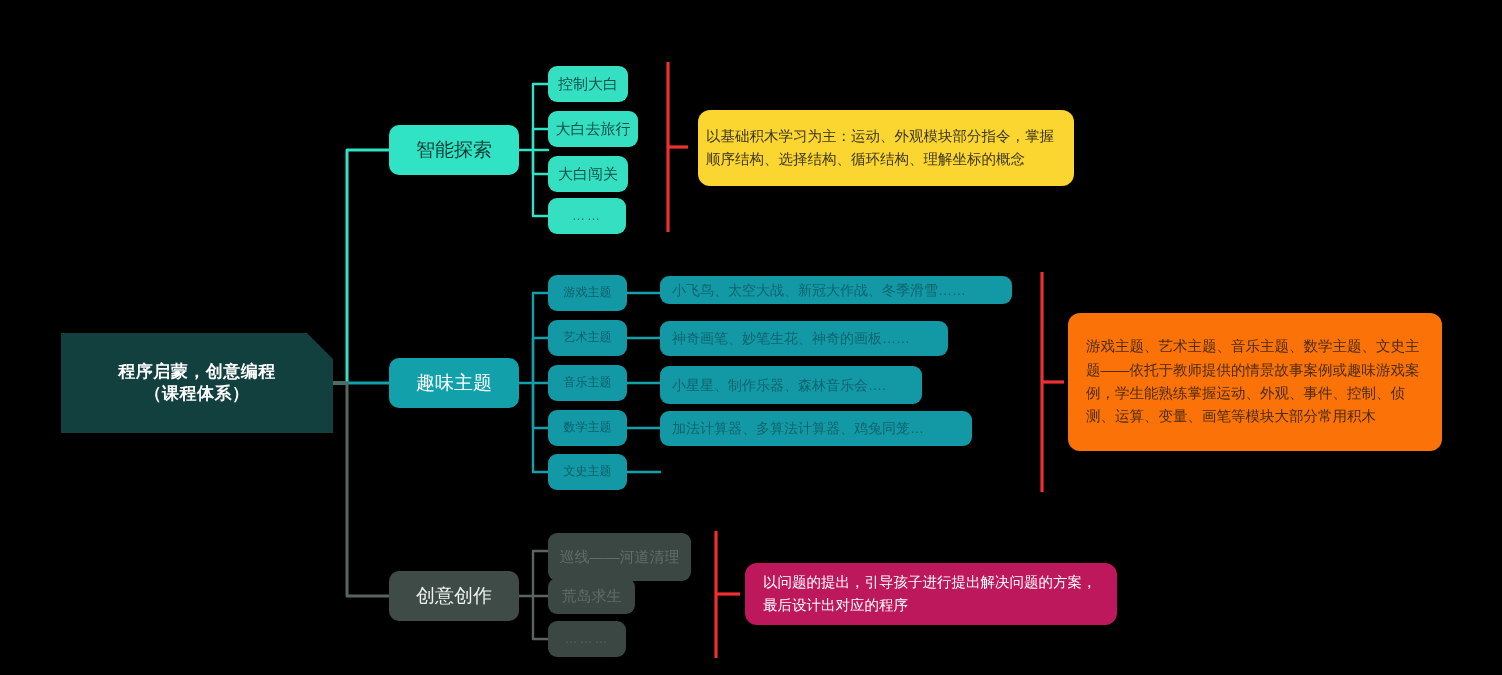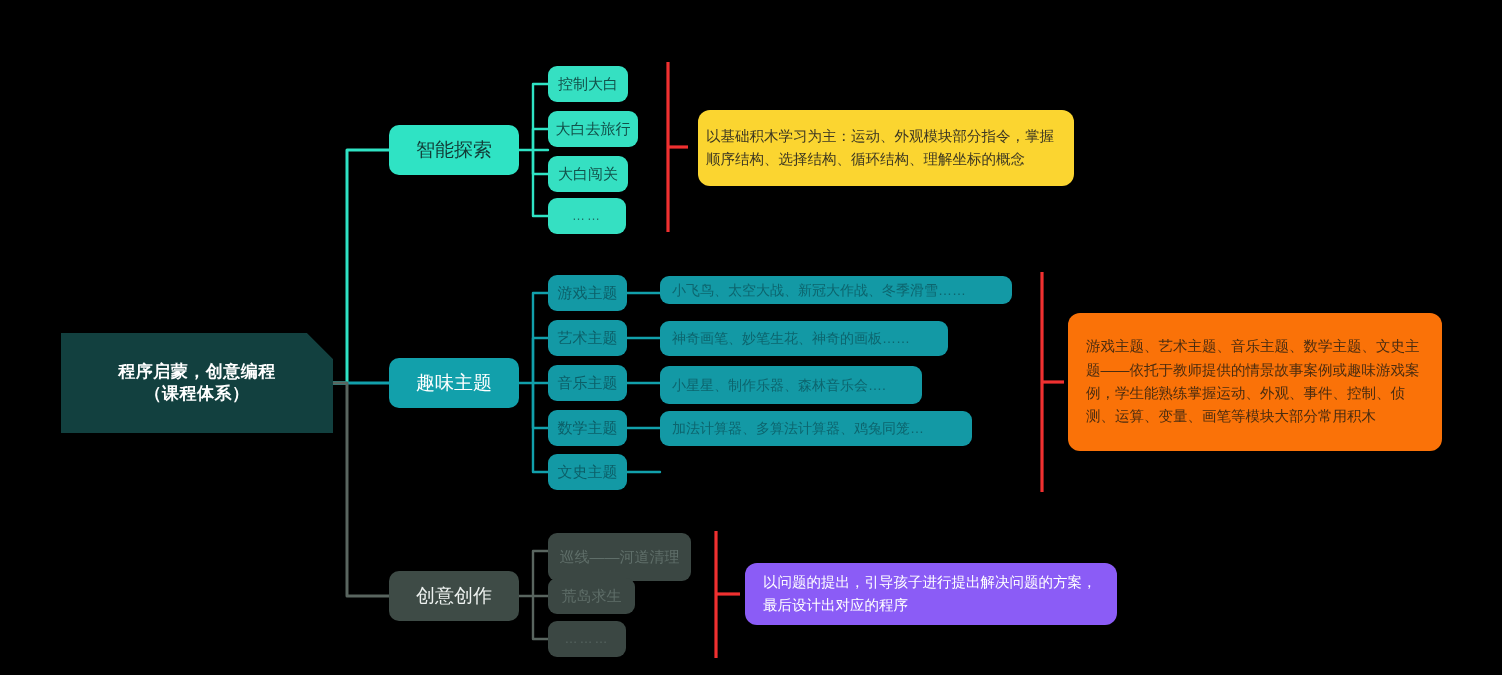--- a/index.html
+++ b/index.html
@@ -29,38 +29,38 @@
     clip-path:polygon(100% 0, 100% 100%, 0 0);
   }
 
   
   .b1-parent{background:#2fe3c4;color:#123b36;font-size:19px;border-radius:10px;}
   .b1-child {background:#35e0c2;color:#12514a;font-size:15px;border-radius:9px;}
   .b1-child.dots{color:#1d6f66;letter-spacing:2px;font-size:13px;}
 
   
   .b2-parent{background:#12a0ab;color:#ffffff;font-size:19px;border-radius:10px;}
-  .b2-child {background:#1399a5;color:#0c5f68;font-size:15px;border-radius:9px;}
+  .b2-child {background:#1399a5;color:#0c5f68;font-size:12px;border-radius:9px;}
   .b2-leaf  {background:#1399a5;color:#0d656e;font-size:14px;border-radius:9px;
              justify-content:flex-start;padding-left:12px;text-align:left;}
 
   
   .b3-parent{background:#3e4b46;color:#eef2f0;font-size:19px;border-radius:10px;}
   .b3-child {background:#3b4743;color:#5f6e69;font-size:15px;border-radius:9px;}
   .b3-child.dots{color:#566460;letter-spacing:2px;font-size:13px;}
 
   
   .note{
     position:absolute;box-sizing:border-box;border-radius:12px;
     display:flex;align-items:center;
     font-size:14.5px;line-height:1.62;text-align:left;
   }
   .note-yellow{background:#fbd530;color:#3c3722;padding:12px 18px;}
   .note-orange{background:#fa7208;color:#4a2c10;padding:12px 18px;}
-  .note-red   {background:#8b5cf6;color:#ffffff;padding:12px 18px;}
+  .note-red   {background:#be185d;color:#ffffff;padding:12px 18px;}
 </style>
 </head>
 <body>
 
 <div id="stage">
 
   <svg id="wires" viewBox="0 0 1502 675">
 
     <path d="M333 383 L347 383 L347 150 L389 150" fill="none" stroke="#2fe3c4" stroke-width="3" stroke-linecap="round" stroke-linejoin="round"></path>
 

